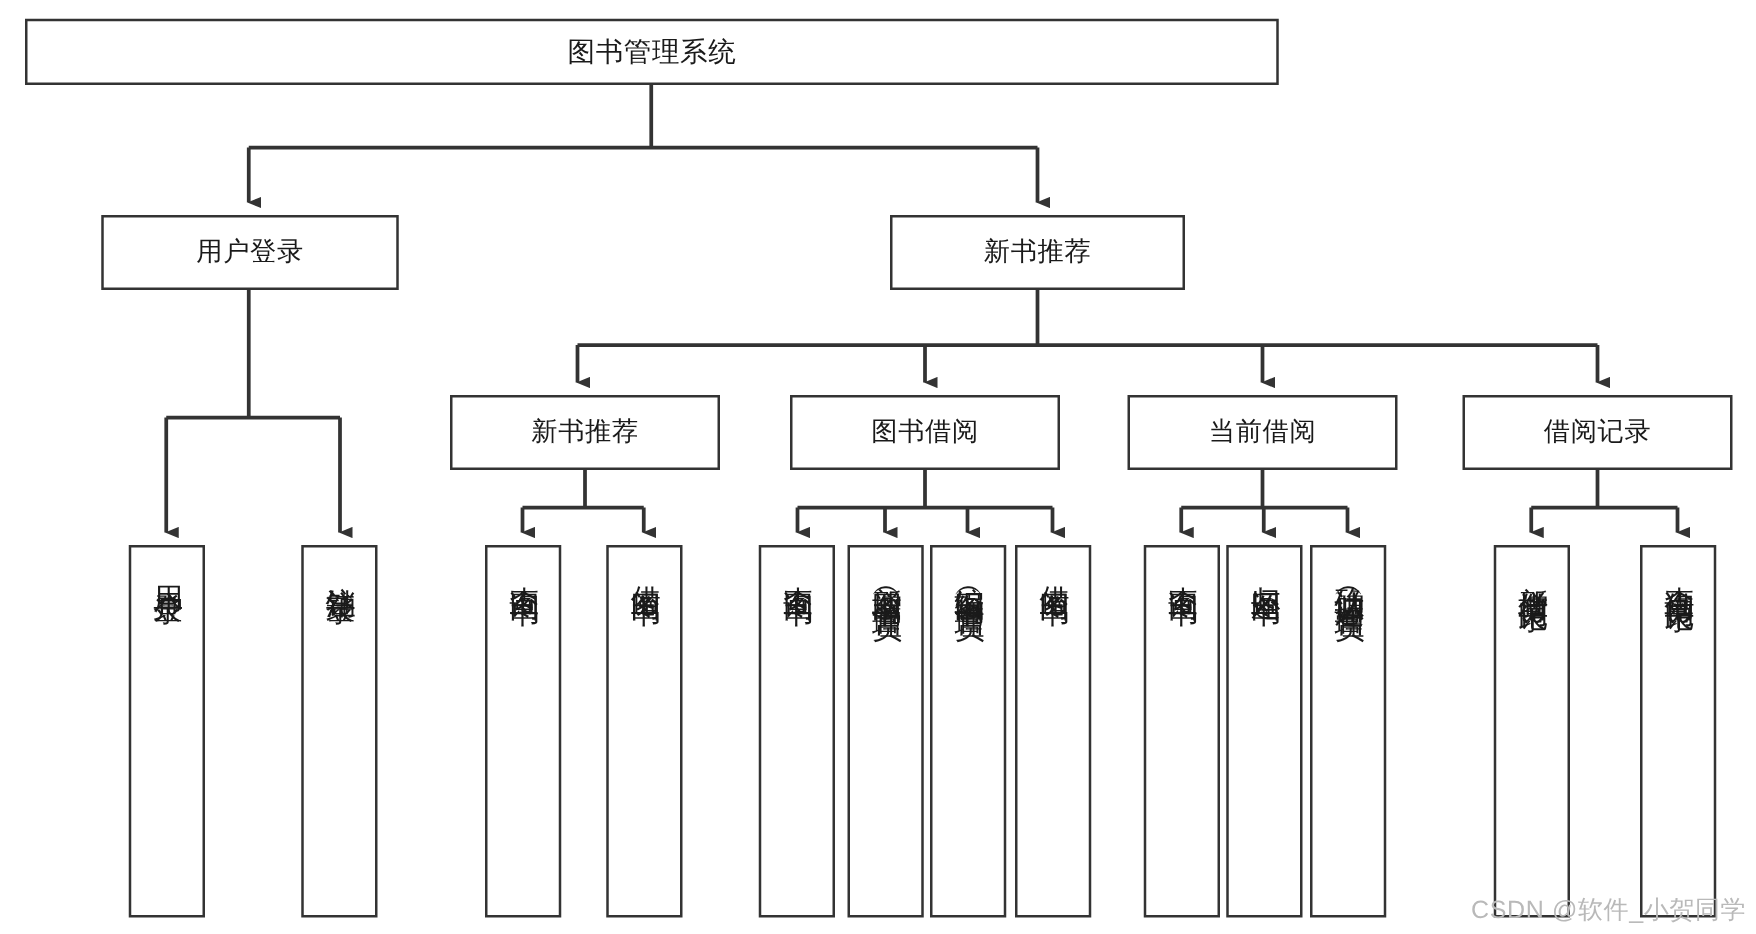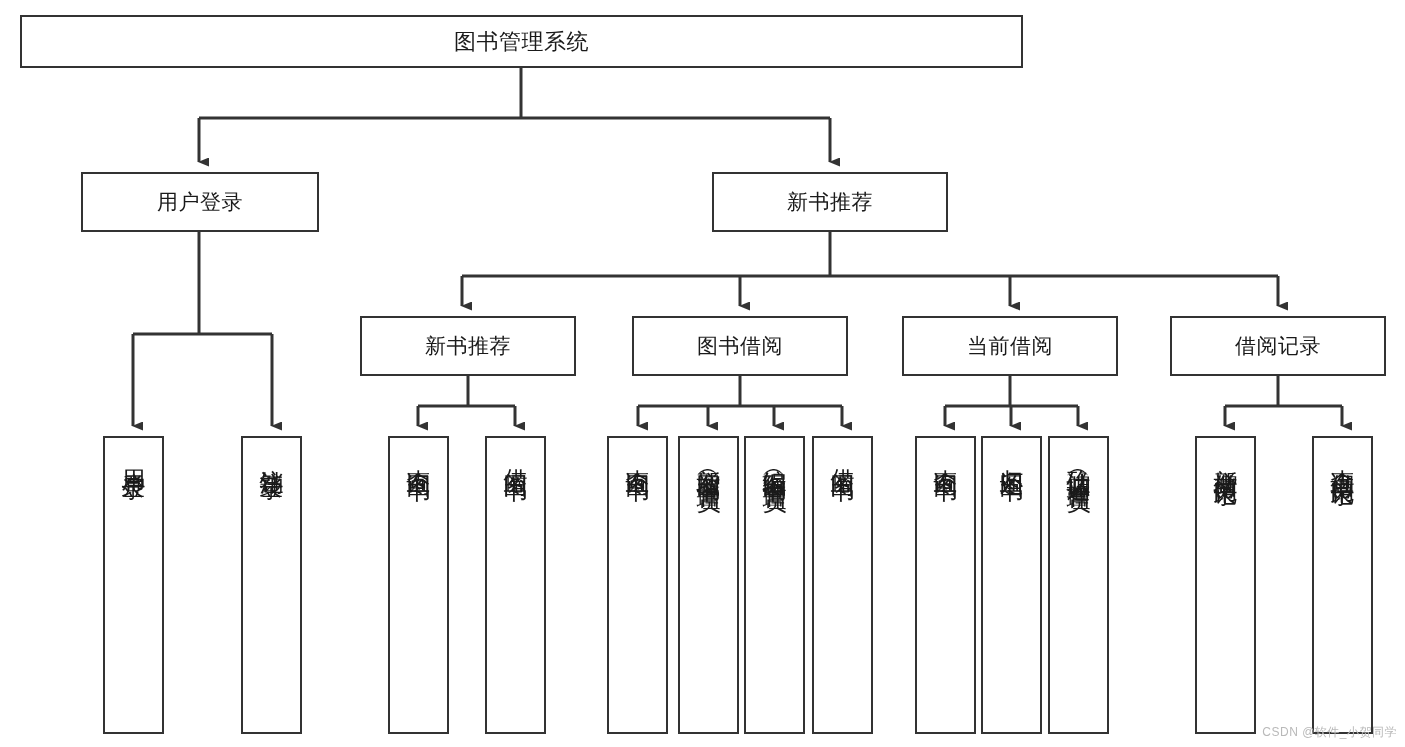--- a/index.html
+++ b/index.html
@@ -57,21 +57,21 @@
     font-size: 24px;
     letter-spacing: 3px;
     line-height: 1;
     white-space: nowrap;
   }
   #root-node .label { font-size: 22px; }
   .watermark {
     position: absolute;
     right: 8px;
     bottom: 6px;
-    font-size: 12px;
+    font-size: 20px;
     color: #b9b9b9;
     letter-spacing: 0.5px;
     white-space: nowrap;
     user-select: none;
   }
 </style>
 </head>
 <body>
 
 <div id="canvas">

